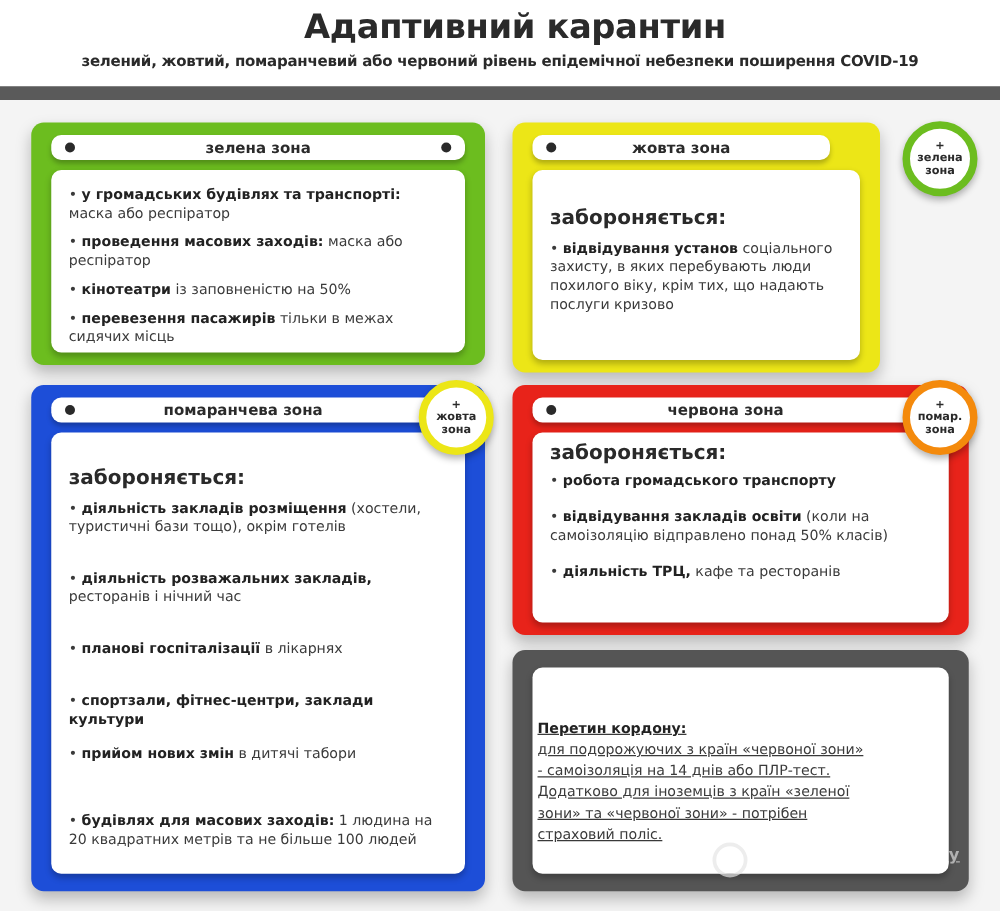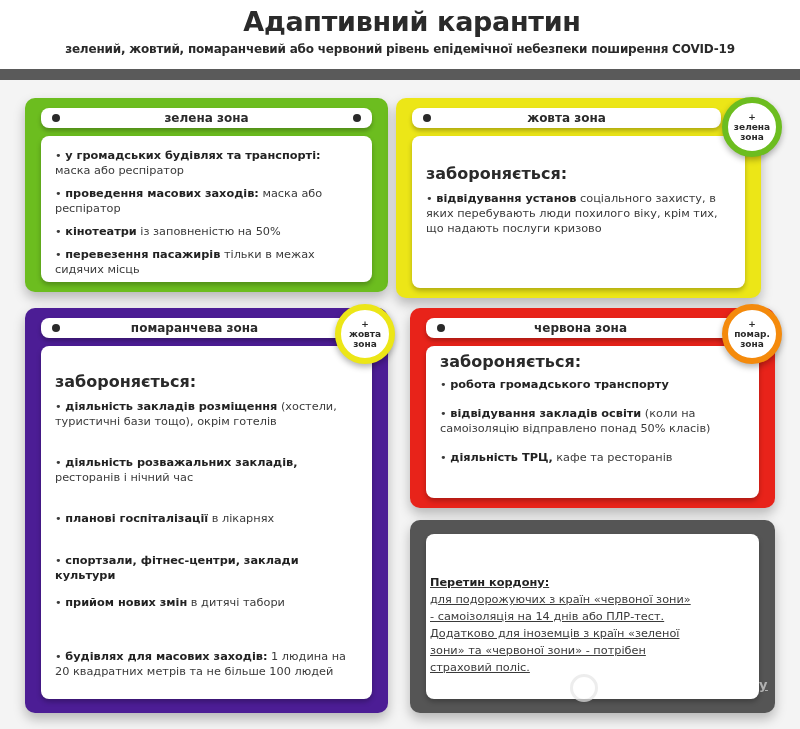--- a/index.html
+++ b/index.html
@@ -55,21 +55,21 @@
   .forbid { font-size: 16px; font-weight: bold; color: #2a2a2a; margin-bottom: 10px; }
   .circle {
     position: absolute; width: 60px; height: 60px; border-radius: 50%;
     background: #ffffff; border: 6px solid;
     box-shadow: 0 3px 6px rgba(0,0,0,0.3);
     text-align: center; font-size: 9px; font-weight: bold; line-height: 10px; color: #2a2a2a;
     display: flex; flex-direction: column; justify-content: center; align-items: center;
   }
   .green { background: #6cbd1f; }
   .yellow { background: #ece617; }
-  .orange { background: #4c1d95; }
+  .orange { background: #1d4ed8; }
   .red { background: #e8231a; }
   .grey { background: #555555; }
   .watermark {
     position: absolute; left: 568px; top: 677px; font-size: 13px; font-weight: bold;
     color: rgba(255,255,255,0.55); letter-spacing: 0.5px;
   }
   .wm-icon {
     position: absolute; left: 570px; top: 674px; width: 28px; height: 28px; border-radius: 50%;
     border: 3px solid rgba(230,230,230,0.7);
   }
@@ -89,21 +89,21 @@
     <span class="dot r"></span>
   </div>
   <div class="body" style="padding-top:12px;">
     <div class="item">• <b>у громадських будівлях та транспорті:</b><span> маска або респіратор</span></div>
     <div class="item">• <b>проведення масових заходів:</b><span> маска або респіратор</span></div>
     <div class="item">• <b>кінотеатри</b><span> із заповненістю на 50%</span></div>
     <div class="item">• <b>перевезення пасажирів</b><span> тільки в межах сидячих місць</span></div>
   </div>
 </div>
 
-<div class="card yellow" style="left:396px; top:98px; width:365px; height:200px;">
+<div class="card yellow" style="left:410px; top:98px; width:294px; height:200px;">
   <div class="header" style="right:40px;">
     <span class="dot l"></span>
     <span>жовта зона</span>
   </div>
   <div class="body" style="padding-top:30px;">
     <div class="forbid">забороняється:</div>
     <div class="item">• <b>відвідування установ</b><span> соціального захисту, в яких перебувають люди похилого віку, крім тих, що надають послуги кризово</span></div>
   </div>
 </div>
 <div class="circle" style="left:722px; top:97px; border-color:#6cbd1f;">

